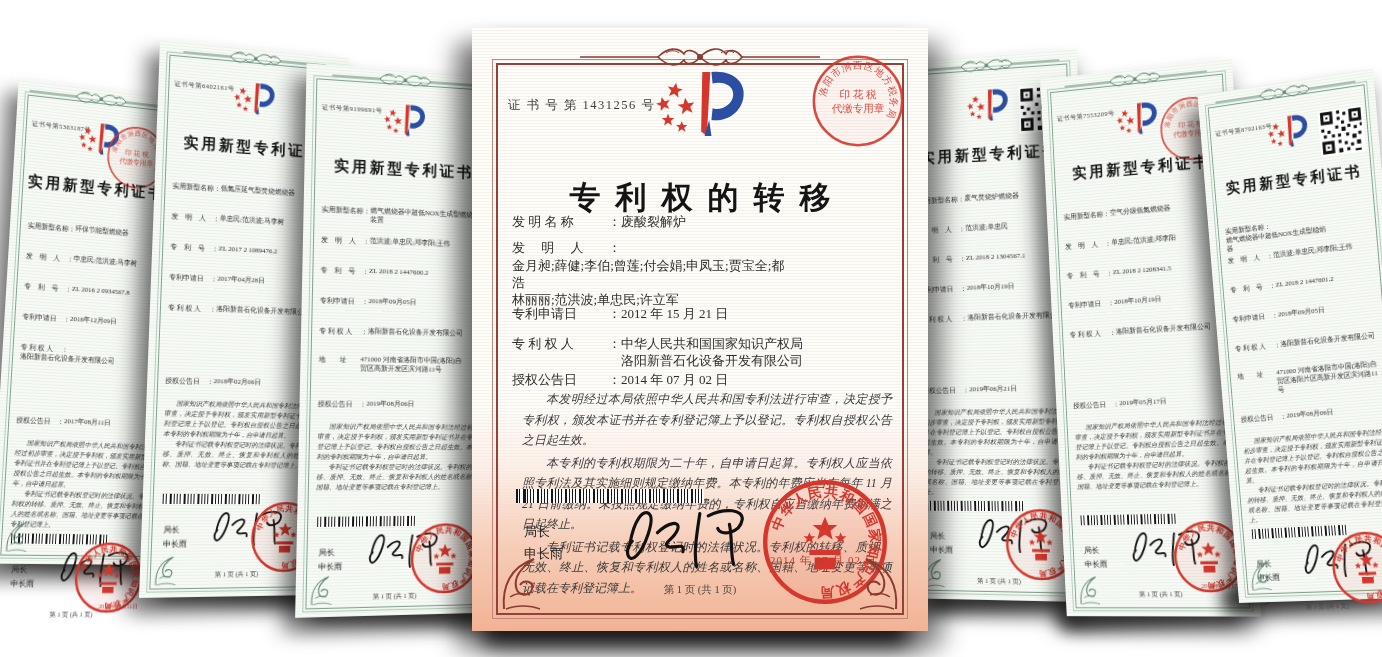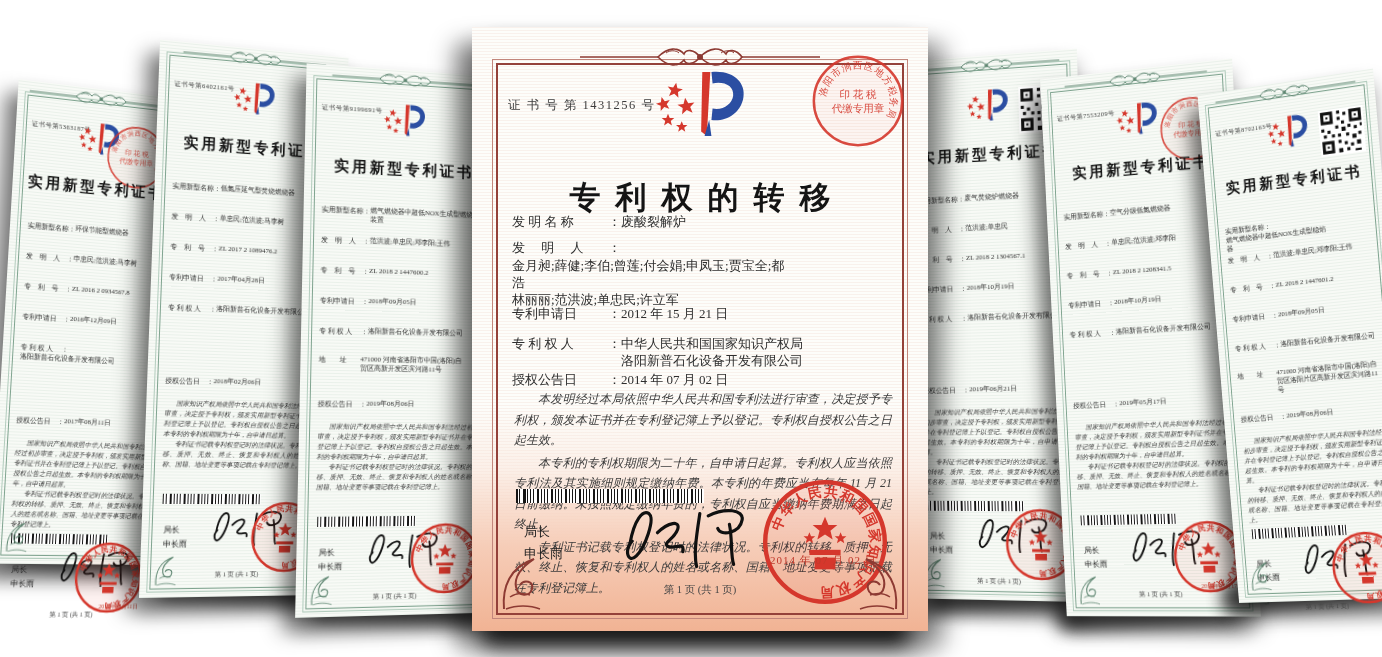--- a/index.html
+++ b/index.html
@@ -28,21 +28,21 @@
   .center-cert .taxstamp{position:absolute;right:22px;top:26px;width:96px;height:96px;opacity:.9;}
   .ctitle{position:absolute;left:0;right:0;top:150px;text-align:center;font-size:31px;font-weight:bold;
           letter-spacing:15px;text-indent:15px;color:#141414;}
   .f-row{position:absolute;left:40px;right:30px;font-size:13px;color:#2e2e2e;}
   .f-label{display:inline-block;width:96px;white-space:pre;vertical-align:top;}
   .f-colon{vertical-align:top;}
   .f-val{display:inline-block;vertical-align:top;max-width:280px;line-height:17px;}
   .r1{top:186px}.r2{top:212px}.r3{top:248px}.r4{top:278px}.r5{top:308px}.r6{top:344px}
   .cbody{position:absolute;left:42px;right:36px;top:362px;font-size:12px;line-height:20.5px;
          font-style:italic;color:#3a3a3a;text-align:justify;}
-  .cbody p{margin:0 0 2px 0;text-indent:24px;}
+  .cbody p{margin:0 0 2px 8px;text-indent:24px;}
   .barcode{position:absolute;background:
      repeating-linear-gradient(90deg,#151515 0 1.5px,#fff 1.5px 3px,#151515 3px 4px,#fff 4px 7px,#151515 7px 9.5px,#fff 9.5px 11px,#151515 11px 11.8px,#fff 11.8px 14px);}
   .center-cert .barcode{left:44px;top:462px;width:188px;height:14px;}
   .dlabel{position:absolute;font-size:13px;color:#222;}
   .center-cert .dl1{left:52px;top:496px;}
   .center-cert .dl2{left:52px;top:518px;}
   .center-cert .sig{position:absolute;left:118px;top:474px;width:190px;height:74px;}
   .center-cert .seal{position:absolute;left:288px;top:450px;width:130px;height:130px;}
   .sealdate{position:absolute;color:#c03a2c;}
   .center-cert .sealdate{left:298px;top:526px;font-size:11px;letter-spacing:1px;}

